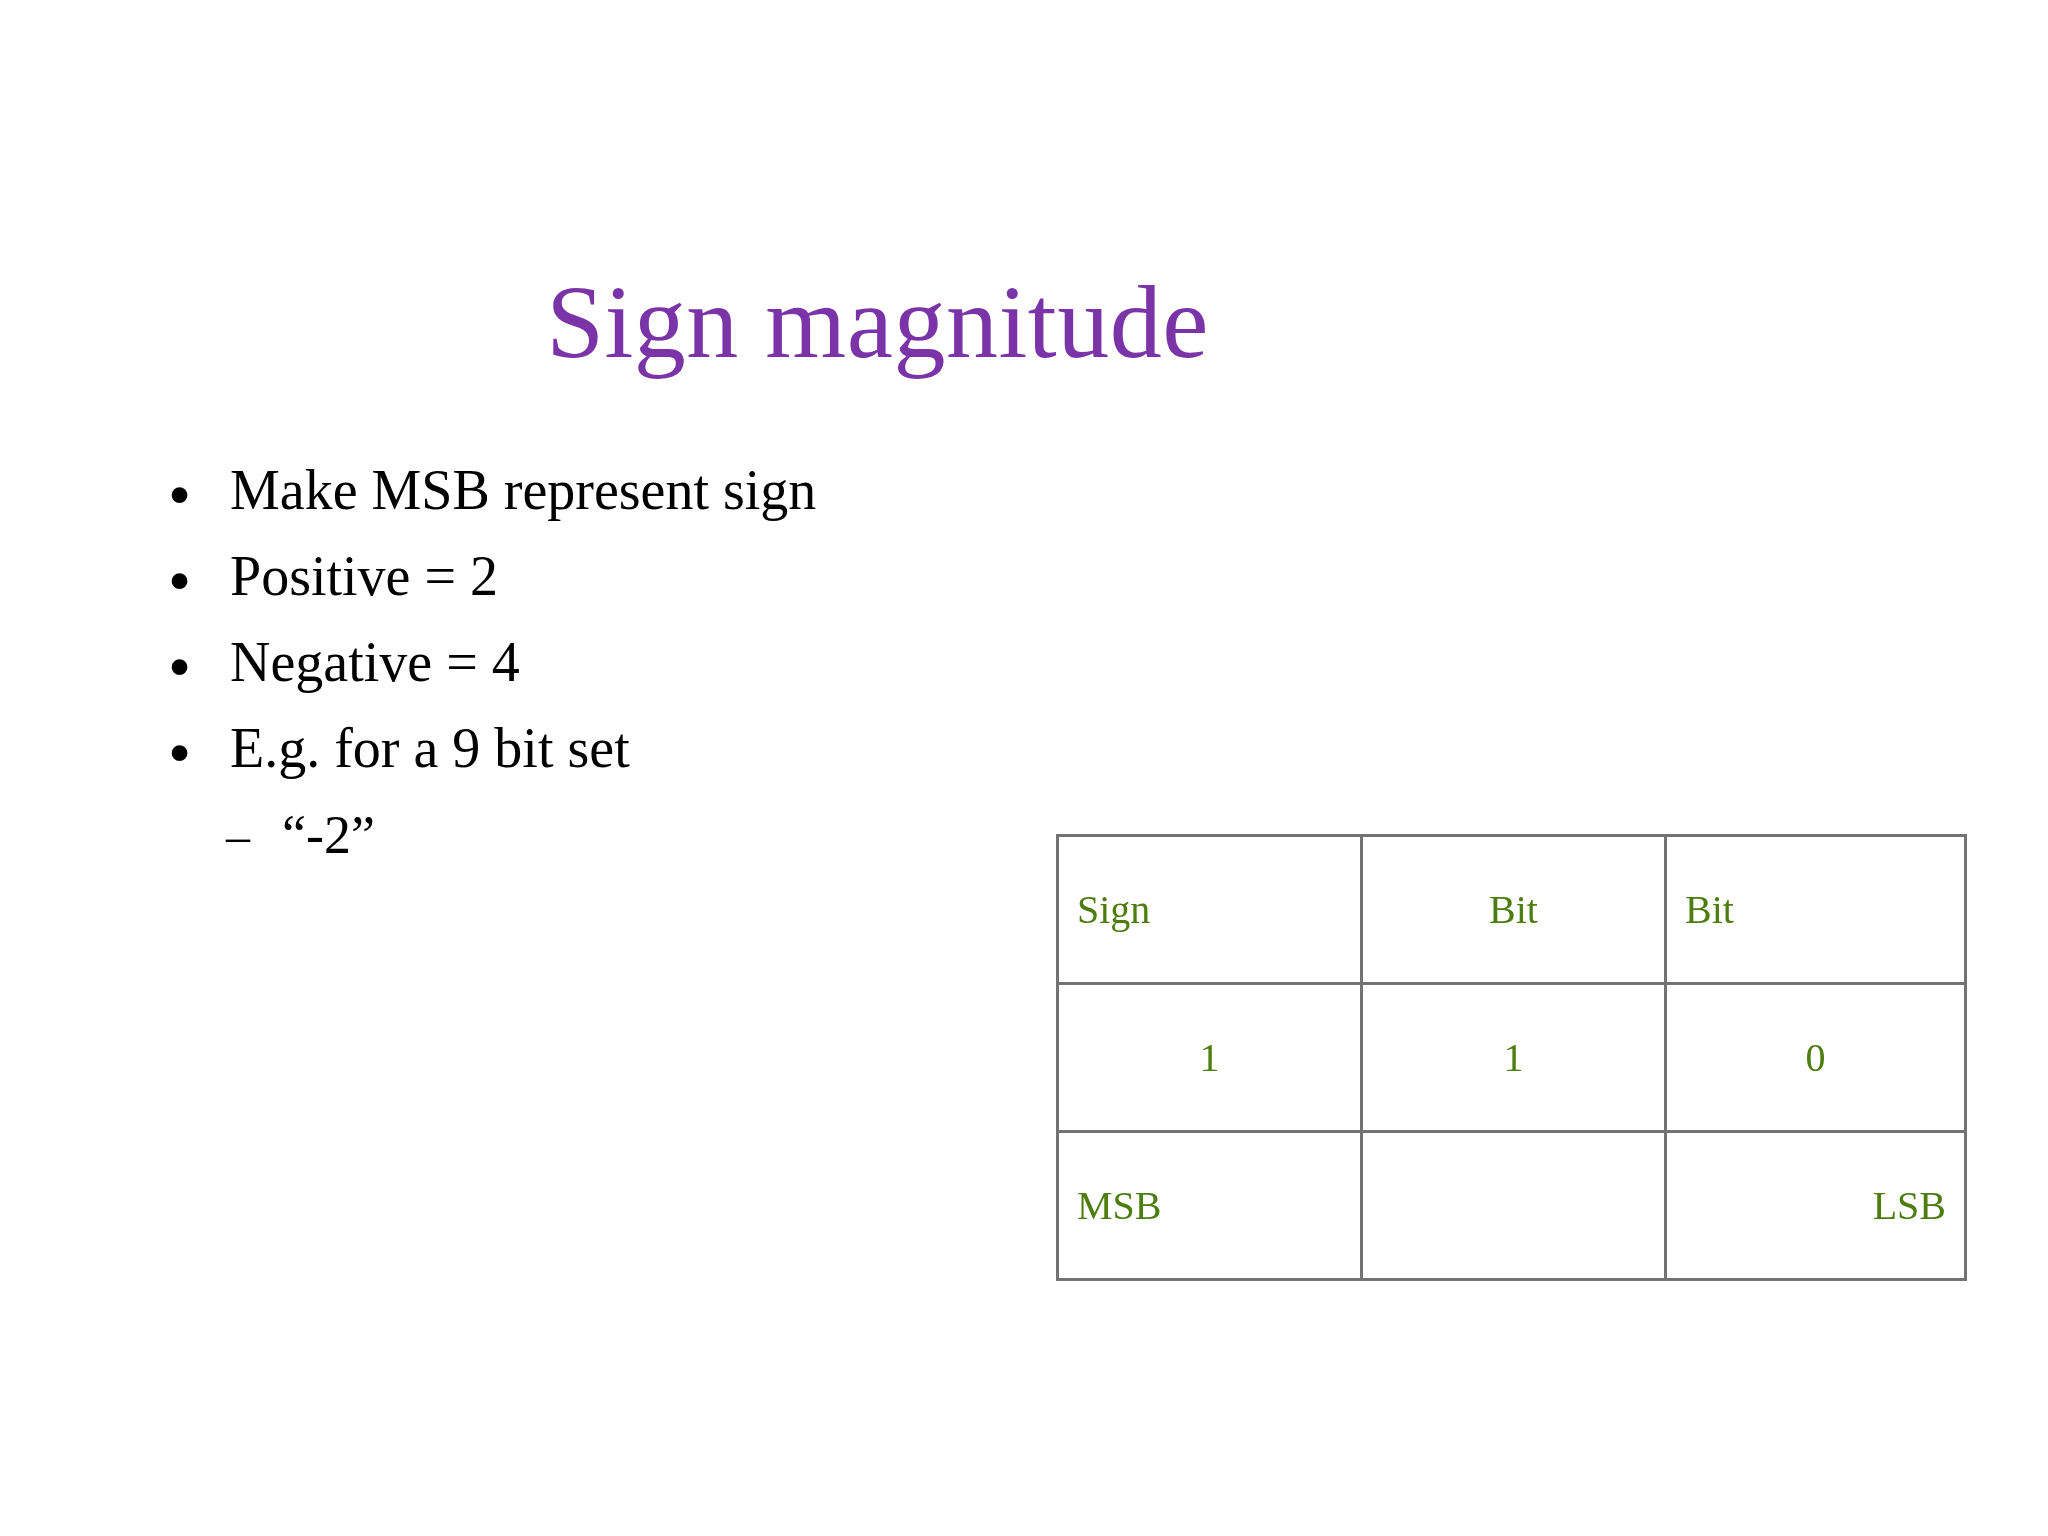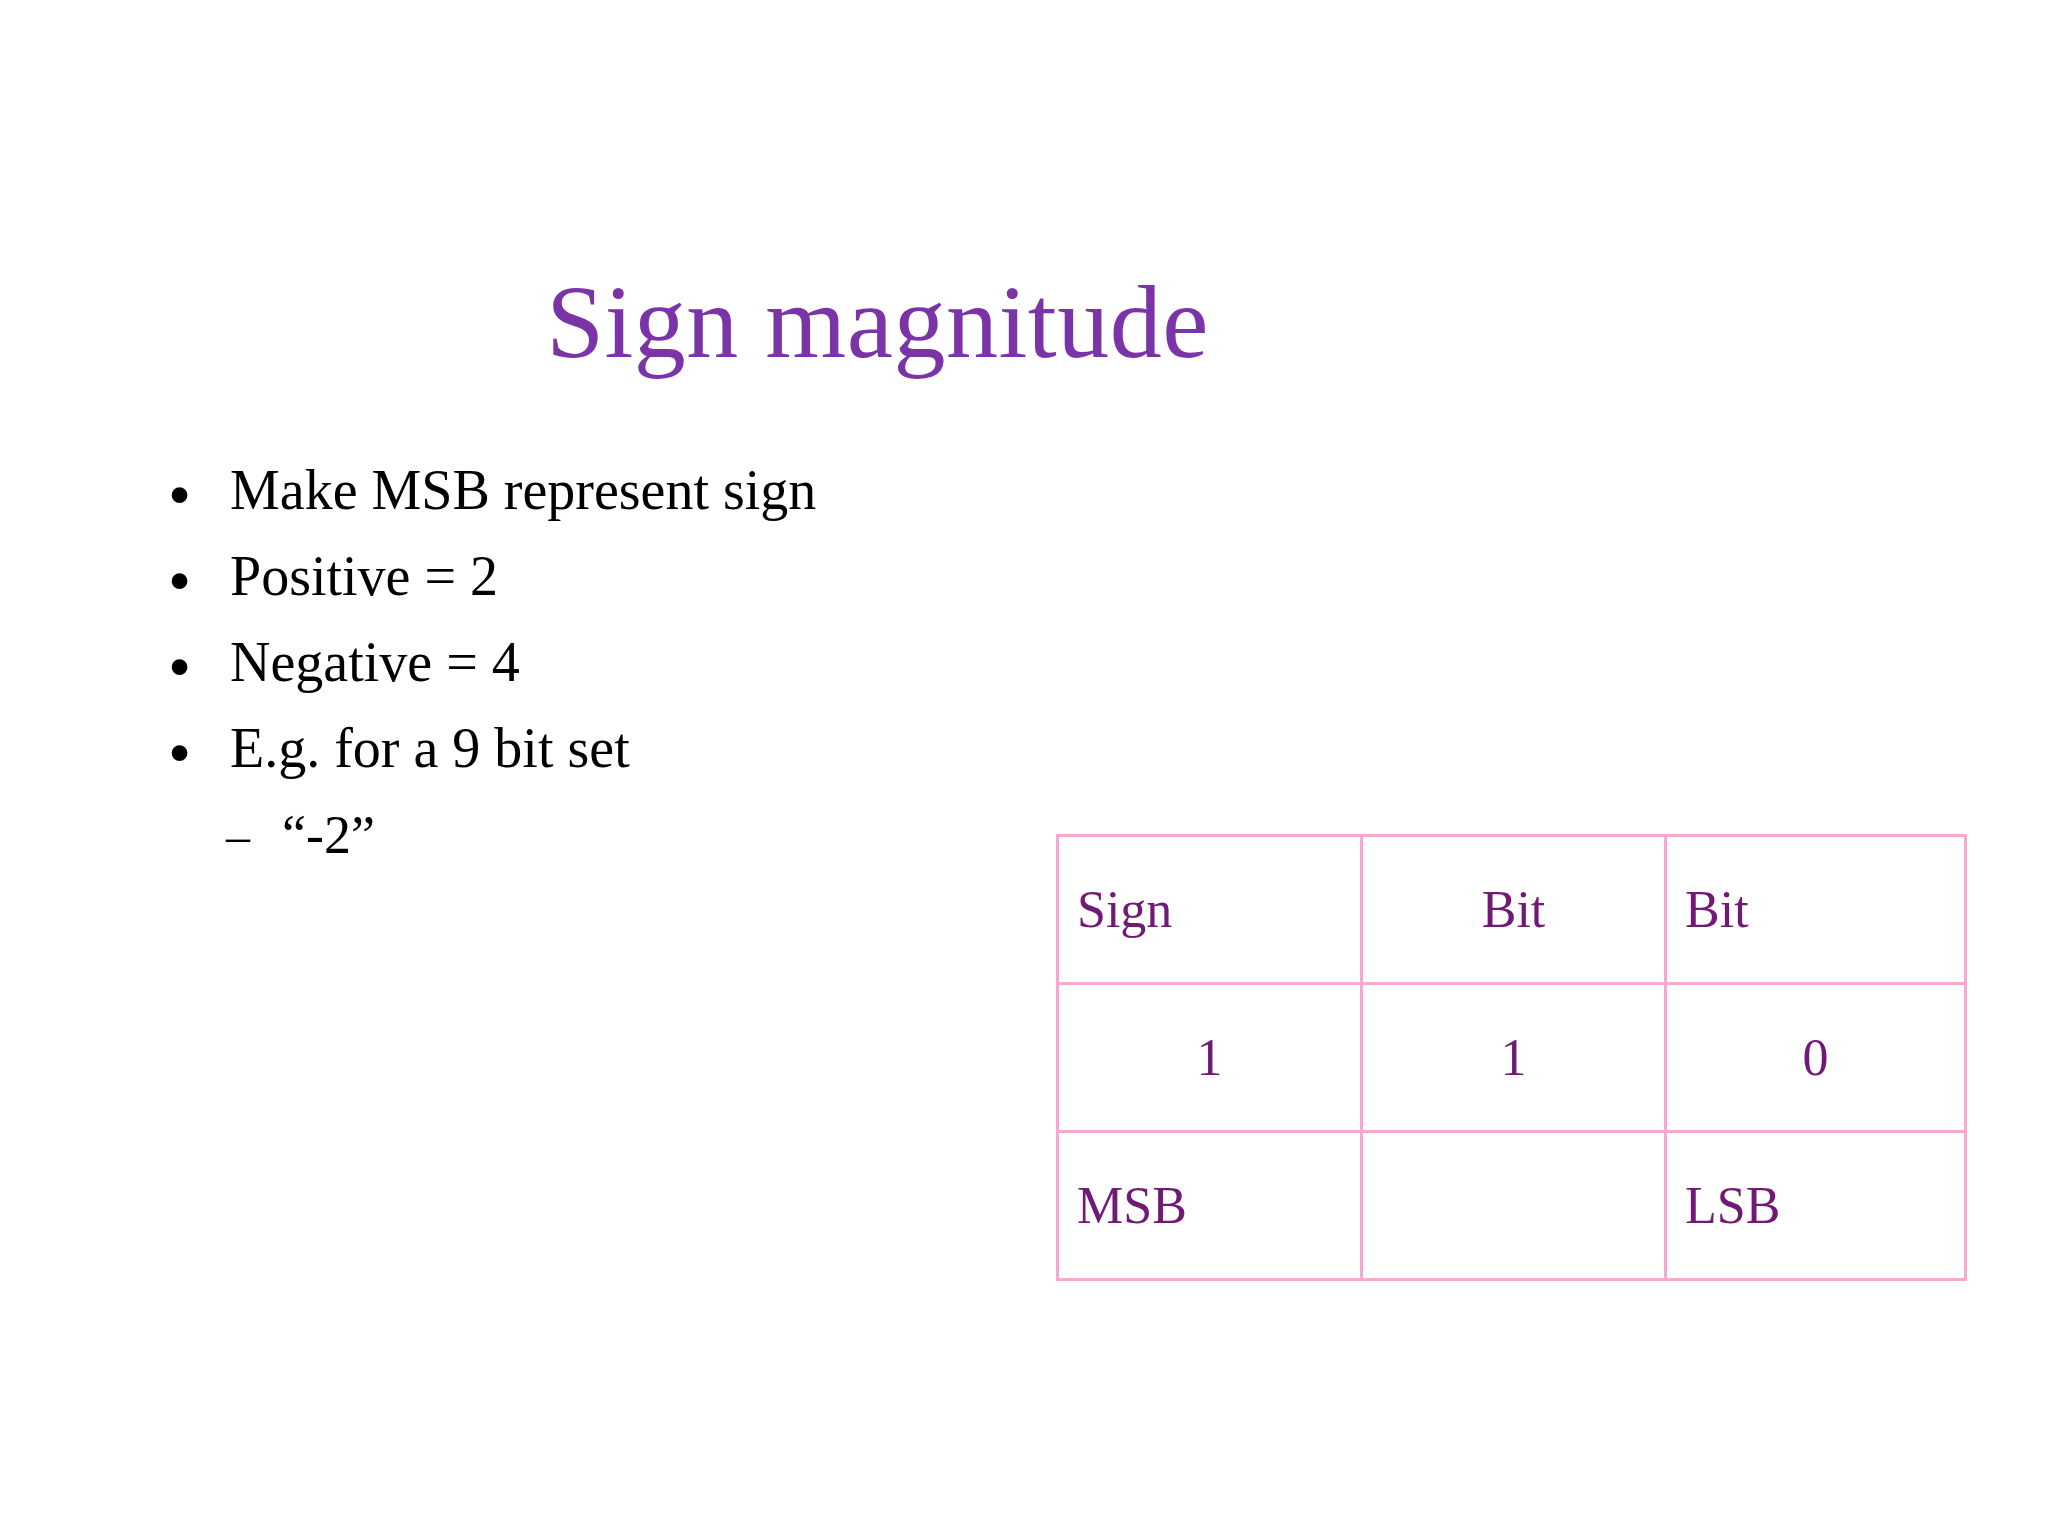--- a/index.html
+++ b/index.html
@@ -88,36 +88,36 @@
   
   .bits-table {
     position: absolute;
     left: 1056px;
     top: 834px;
     width: 908px;
     border-collapse: collapse;
     table-layout: fixed;
   }
   .bits-table td {
-    border: 3px solid #f9a8d4;
+    border: 3px solid #737373;
     height: 148px;
     padding: 0 18px;
-    font-size: 52px;
+    font-size: 40px;
     line-height: 1.0;
     vertical-align: middle;
-    color: #701a75;
+    color: #4d7c0f;
     box-sizing: border-box;
   }
   .bits-table .col-sign  { width: 304px; }
   .bits-table .col-mid   { width: 304px; }
   .bits-table .col-last  { width: 300px; }
 
   .al-left   { text-align: left; }
   .al-center { text-align: center; }
-  .al-right  { text-align: left; }
+  .al-right  { text-align: right; }
 
   .val-red { color: #FF0000; }
 </style>
 </head>
 <body>
 
 <div class="slide">
 
   <h1 class="slide-title">Sign magnitude</h1>
 

